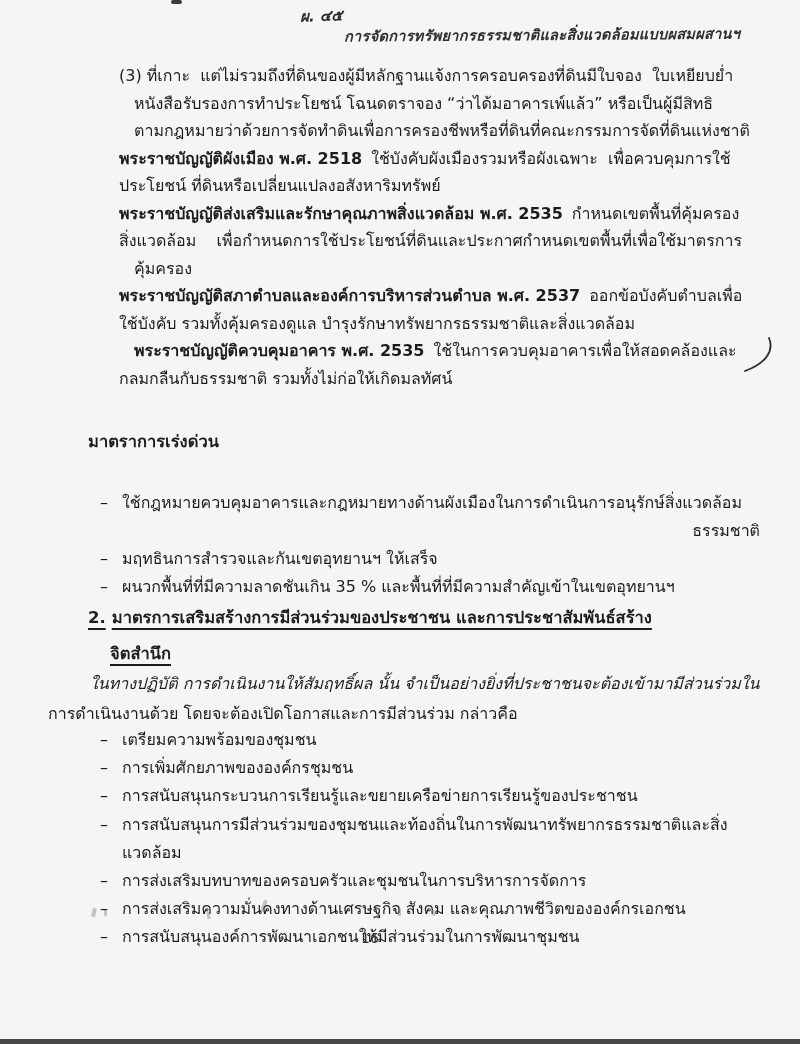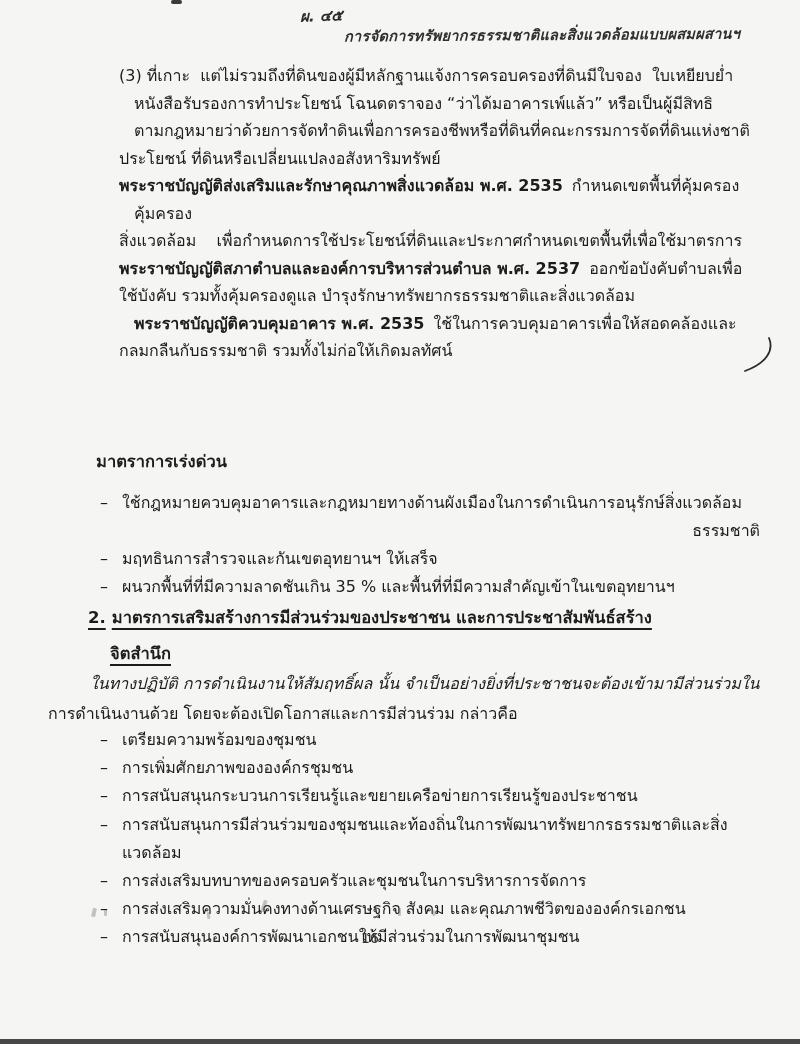--- a/index.html
+++ b/index.html
@@ -12,21 +12,21 @@
   .abs{position:absolute;}
   
   .hw-code{left:300px;top:4px;font-size:15px;font-weight:700;font-style:italic;color:#2a2a2a;transform:rotate(-2deg);}
   .hw-title{left:344px;top:23px;font-size:14.5px;font-style:italic;font-weight:600;color:#2f2f2f;letter-spacing:.3px;transform:rotate(-.4deg);white-space:nowrap;}
   
   .bodyblock{left:119px;top:62px;width:628px;font-size:16px;line-height:27.5px;}
   .bodyblock .line{white-space:nowrap;}
   .bodyblock .ind{padding-left:15px;}
   .bodyblock b{font-weight:700;margin-right:9px;}
   
-  .urgent-head{left:88px;top:448px;font-size:16.5px;font-weight:700;margin-left:8px;}
+  .urgent-head{left:88px;top:428px;font-size:16.5px;font-weight:700;}
   .urgent-list{left:100px;top:489px;width:660px;font-size:16px;line-height:28px;}
   .row{display:flex;}
   .dash{width:22px;flex:0 0 22px;}
   .cont{padding-left:22px;text-align:right;}
   
   .sec2{left:88px;top:600px;width:680px;font-size:16.5px;font-weight:700;line-height:36px;}
   .sec2 .u{text-decoration:underline;text-underline-offset:5px;text-decoration-thickness:1.5px;}
   .sec2 .l2{padding-left:22px;}
   .sec2 .num{margin-right:6px;}
   
@@ -51,25 +51,26 @@
   <div class="abs ink-top"></div>
 
   <div class="abs hw-code">ผ. ๔๕</div>
   <div class="abs hw-title">การจัดการทรัพยากรธรรมชาติและสิ่งแวดล้อมแบบผสมผสานฯ</div>
 
   <div class="abs bodyblock">
     <div class="line">(3) ที่เกาะ&nbsp; แต่ไม่รวมถึงที่ดินของผู้มีหลักฐานแจ้งการครอบครองที่ดินมีใบจอง&nbsp; ใบเหยียบย่ำ</div>
     <div class="line ind">หนังสือรับรองการทำประโยชน์ โฉนดตราจอง “ว่าได้มอาคารเพ์แล้ว” หรือเป็นผู้มีสิทธิ</div>
     <div class="line ind">ตามกฎหมายว่าด้วยการจัดทำดินเพื่อการครองชีพหรือที่ดินที่คณะกรรมการจัดที่ดินแห่งชาติ</div>
 
+    <div class="line"><b>พระราชบัญญัติผังเมือง พ.ศ. 2518</b><span>ใช้บังคับผังเมืองรวมหรือผังเฉพาะ&nbsp; เพื่อควบคุมการใช้</span></div>
     <div class="line">ประโยชน์ ที่ดินหรือเปลี่ยนแปลงอสังหาริมทรัพย์</div>
 
     <div class="line"><b>พระราชบัญญัติส่งเสริมและรักษาคุณภาพสิ่งแวดล้อม พ.ศ. 2535</b><span>กำหนดเขตพื้นที่คุ้มครอง</span></div>
+    <div class="line">สิ่งแวดล้อม&nbsp;&nbsp;&nbsp; เพื่อกำหนดการใช้ประโยชน์ที่ดินและประกาศกำหนดเขตพื้นที่เพื่อใช้มาตรการ</div>
     <div class="line ind">คุ้มครอง</div>
-    <div class="line">สิ่งแวดล้อม&nbsp;&nbsp;&nbsp; เพื่อกำหนดการใช้ประโยชน์ที่ดินและประกาศกำหนดเขตพื้นที่เพื่อใช้มาตรการ</div>
 
     <div class="line"><b>พระราชบัญญัติสภาตำบลและองค์การบริหารส่วนตำบล พ.ศ. 2537</b><span>ออกข้อบังคับตำบลเพื่อ</span></div>
     <div class="line">ใช้บังคับ รวมทั้งคุ้มครองดูแล บำรุงรักษาทรัพยากรธรรมชาติและสิ่งแวดล้อม</div>
 
     <div class="line ind"><b>พระราชบัญญัติควบคุมอาคาร พ.ศ. 2535</b><span>ใช้ในการควบคุมอาคารเพื่อให้สอดคล้องและ</span></div>
     <div class="line">กลมกลืนกับธรรมชาติ รวมทั้งไม่ก่อให้เกิดมลทัศน์</div>
   </div>
 
   <svg class="abs swoosh" width="36" height="38" viewBox="0 0 36 38">
     <path d="M28,2 C33,14 26,27 4,35" stroke="#2b2b2b" stroke-width="1.8" fill="none" stroke-linecap="round"></path>

